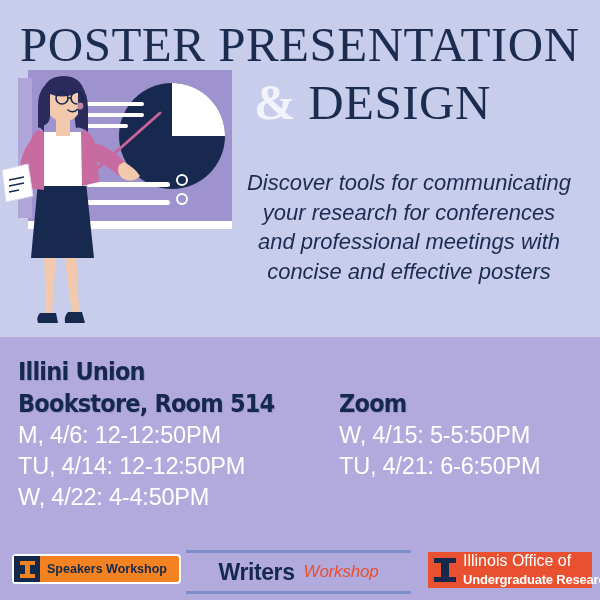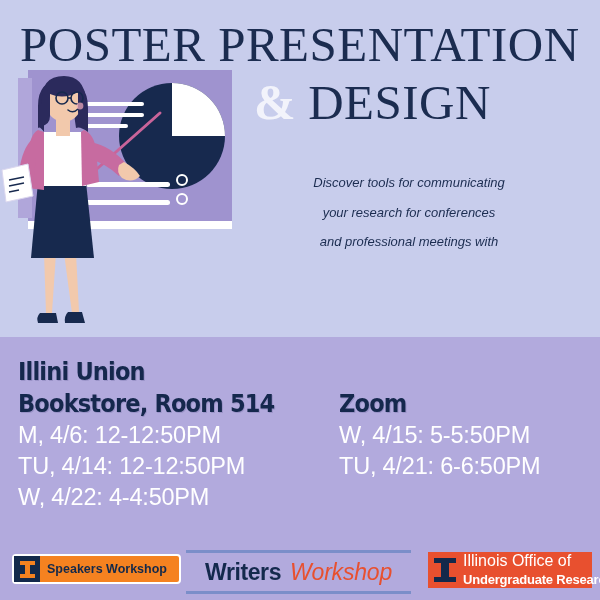--- a/index.html
+++ b/index.html
@@ -59,21 +59,21 @@
     font-weight: bold;
     font-size: 50px;
     padding-right: 12px;
   }
 
   
   .desc {
     position: absolute;
     left: 228px; top: 168px;
     width: 362px;
-    font-size: 13px;
+    font-size: 22px;
     line-height: 29.5px;
     font-style: italic;
     color: #1b2c50;
     text-align: center;
   }
   .desc div { white-space: nowrap; }
 
   
   .illus {
     position: absolute;
@@ -177,21 +177,21 @@
     box-sizing: border-box;
     text-align: right;
   }
   .writers-a {
     font-size: 23px;
     font-weight: bold;
     color: #14294d;
     letter-spacing: -0.4px;
   }
   .writers-b {
-    font-size: 23px;
+    font-size: 17px;
     font-style: italic;
     color: #e8502f;
     margin-left: 9px;
     letter-spacing: -0.2px;
   }
 
   .logo-our {
     position: absolute;
     left: 428px; top: 4px;
     width: 164px; height: 36px;
@@ -307,20 +307,21 @@
       <path d="M68 40 Q73 44 78 39" stroke="#17294e" stroke-width="1.6" fill="none" stroke-linecap="round"></path>
 
       <circle cx="80" cy="36" r="3.4" fill="#e8a6b8" opacity="0.75"></circle>
     </svg>
   </div>
 
   <div class="desc">
     <div>Discover tools for communicating</div>
     <div>your research for conferences</div>
     <div>and professional meetings with</div>
+    <div>concise and effective posters</div>
   </div>
 
   <div class="sched">
 
     <div class="col-left">
       <div class="loc-head">Illini Union</div>
       <div class="loc-head">Bookstore, Room 514</div>
       <div class="time-row">M, 4/6: 12-12:50PM</div>
       <div class="time-row">TU, 4/14: 12-12:50PM</div>
       <div class="time-row">W, 4/22: 4-4:50PM</div>

